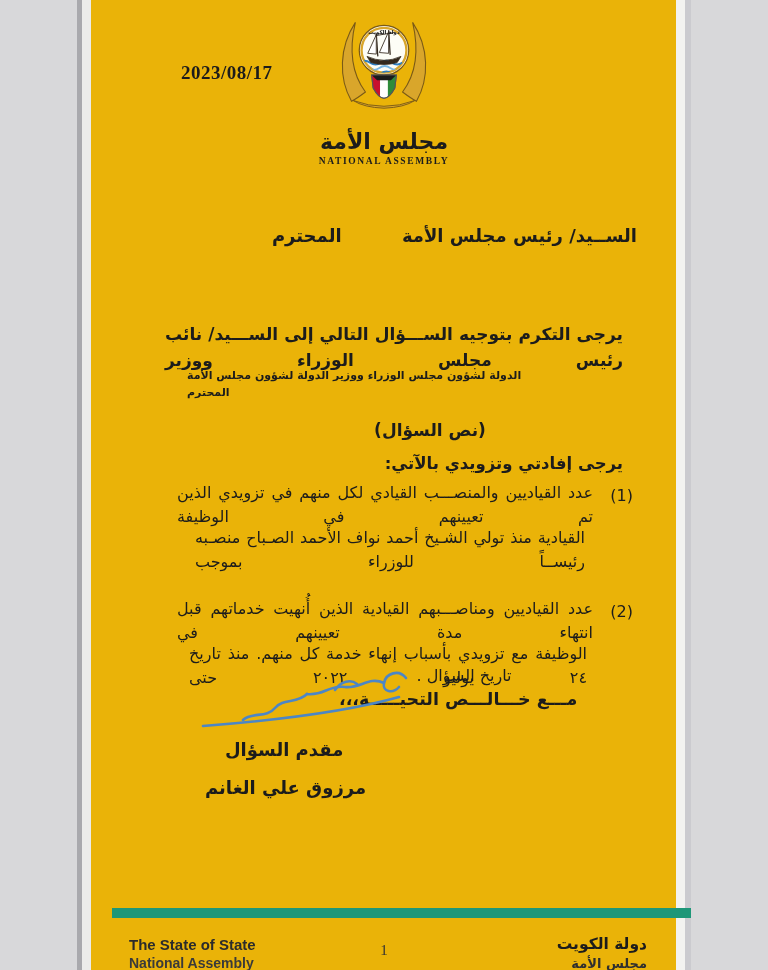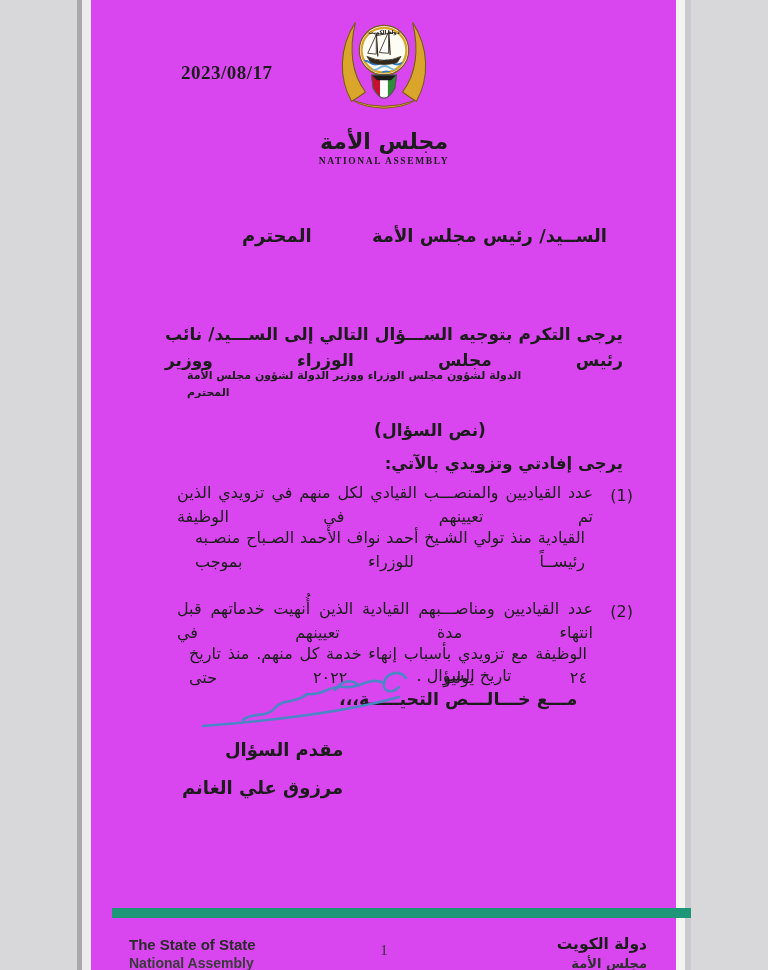--- a/index.html
+++ b/index.html
@@ -1,39 +1,39 @@
 <!DOCTYPE html>
 <html lang="ar"><head>
 <meta charset="utf-8">
 <style>
   html,body{margin:0;padding:0;background:#d8d8da;}
   .page{
     position:relative;width:614px;height:970px;margin:0 auto;
-    background:#d946ef;overflow:hidden;
+    background:#eab308;overflow:hidden;
     font-family:"DejaVu Sans",sans-serif;color:#1c1c1c;
   }
   
   .edge-l1{position:absolute;left:0;top:0;bottom:0;width:5px;background:#a9a9ad;}
   .edge-l2{position:absolute;left:5px;top:0;bottom:0;width:9px;background:#ececea;}
   .edge-r1{position:absolute;right:0;top:0;bottom:0;width:6px;background:#cbcbcf;}
   .edge-r2{position:absolute;right:6px;top:0;bottom:0;width:9px;background:#f3f3f0;}
 
   .date{position:absolute;top:62px;left:104px;
     font-family:"Liberation Serif",serif;font-weight:bold;font-size:19px;letter-spacing:.5px;}
 
   .emblem{position:absolute;top:10px;left:50%;transform:translateX(-50%);
     width:190px;text-align:center;line-height:1;}
   .emblem svg{display:block;margin:0 auto;}
   .emblem-ar{font-size:22px;font-weight:bold;margin-top:4px;direction:rtl;
     font-family:"DejaVu Serif","DejaVu Sans",serif;}
   .emblem-en{font-size:9.5px;font-weight:bold;letter-spacing:1.6px;margin-top:5px;
     font-family:"Liberation Serif",serif;}
 
   .ar{direction:rtl;position:absolute;font-weight:bold;line-height:1.5;}
-  .addressee{top:222px;right:84px;font-size:18px;text-align:center;}
+  .addressee{top:222px;right:54px;font-size:18px;text-align:center;}
   .addressee .honorific{margin-right:54px;}
   .greeting{top:268px;right:68px;font-size:18px;}
   .req1{top:322px;right:68px;left:88px;font-size:17px;text-align:justify;text-align-last:justify;}
   .req2{top:368px;right:112px;left:110px;font-size:11px;text-align:left;}
   .req2 .honorific{margin-right:46px;}
   .qtitle{top:418px;left:92px;right:0;text-align:center;font-size:17px;}
   .intro{top:452px;right:68px;font-size:16.5px;}
 
   .itemnum{position:absolute;font-size:16px;font-weight:normal;direction:ltr;}
   .i1num{top:484px;right:58px;}
@@ -42,21 +42,21 @@
   .i1l1{top:481px;right:98px;left:100px;text-align:justify;text-align-last:justify;}
   .i1l2{top:526px;right:106px;left:118px;text-align:justify;text-align-last:justify;}
   .i1l3{top:571px;right:150px;left:150px;text-align:center;}
   .i2l1{top:597px;right:98px;left:100px;text-align:justify;text-align-last:justify;}
   .i2l2{top:642px;right:104px;left:112px;text-align:justify;text-align-last:justify;}
   .i2l3{top:664px;right:80px;left:240px;text-align:center;}
 
   .closing{top:686px;left:262px;font-size:17.5px;}
   .signature{position:absolute;top:666px;left:108px;width:240px;height:84px;}
   .submitter{top:736px;left:148px;font-size:18px;}
-  .s-name{top:774px;left:105px;font-size:18px;}
+  .s-name{top:774px;left:128px;font-size:18px;}
 
   .handnum{position:absolute;top:878px;left:642px;font-size:26px;color:#3d3d3d;
     transform:rotate(-9deg);font-weight:normal;direction:ltr;}
   .greenbar{position:absolute;top:908px;left:35px;width:718px;height:10px;background:#1e9778;}
 
   .footer-left{position:absolute;top:936px;left:52px;line-height:1.25;
     font-family:"Liberation Sans",sans-serif;color:#2b2b2b;}
   .footer-left .f1{font-size:15px;font-weight:bold;}
   .footer-left .f2{font-size:14px;font-weight:bold;color:#3a3a3a;}
   .footer-page{position:absolute;top:942px;left:0;right:0;text-align:center;

